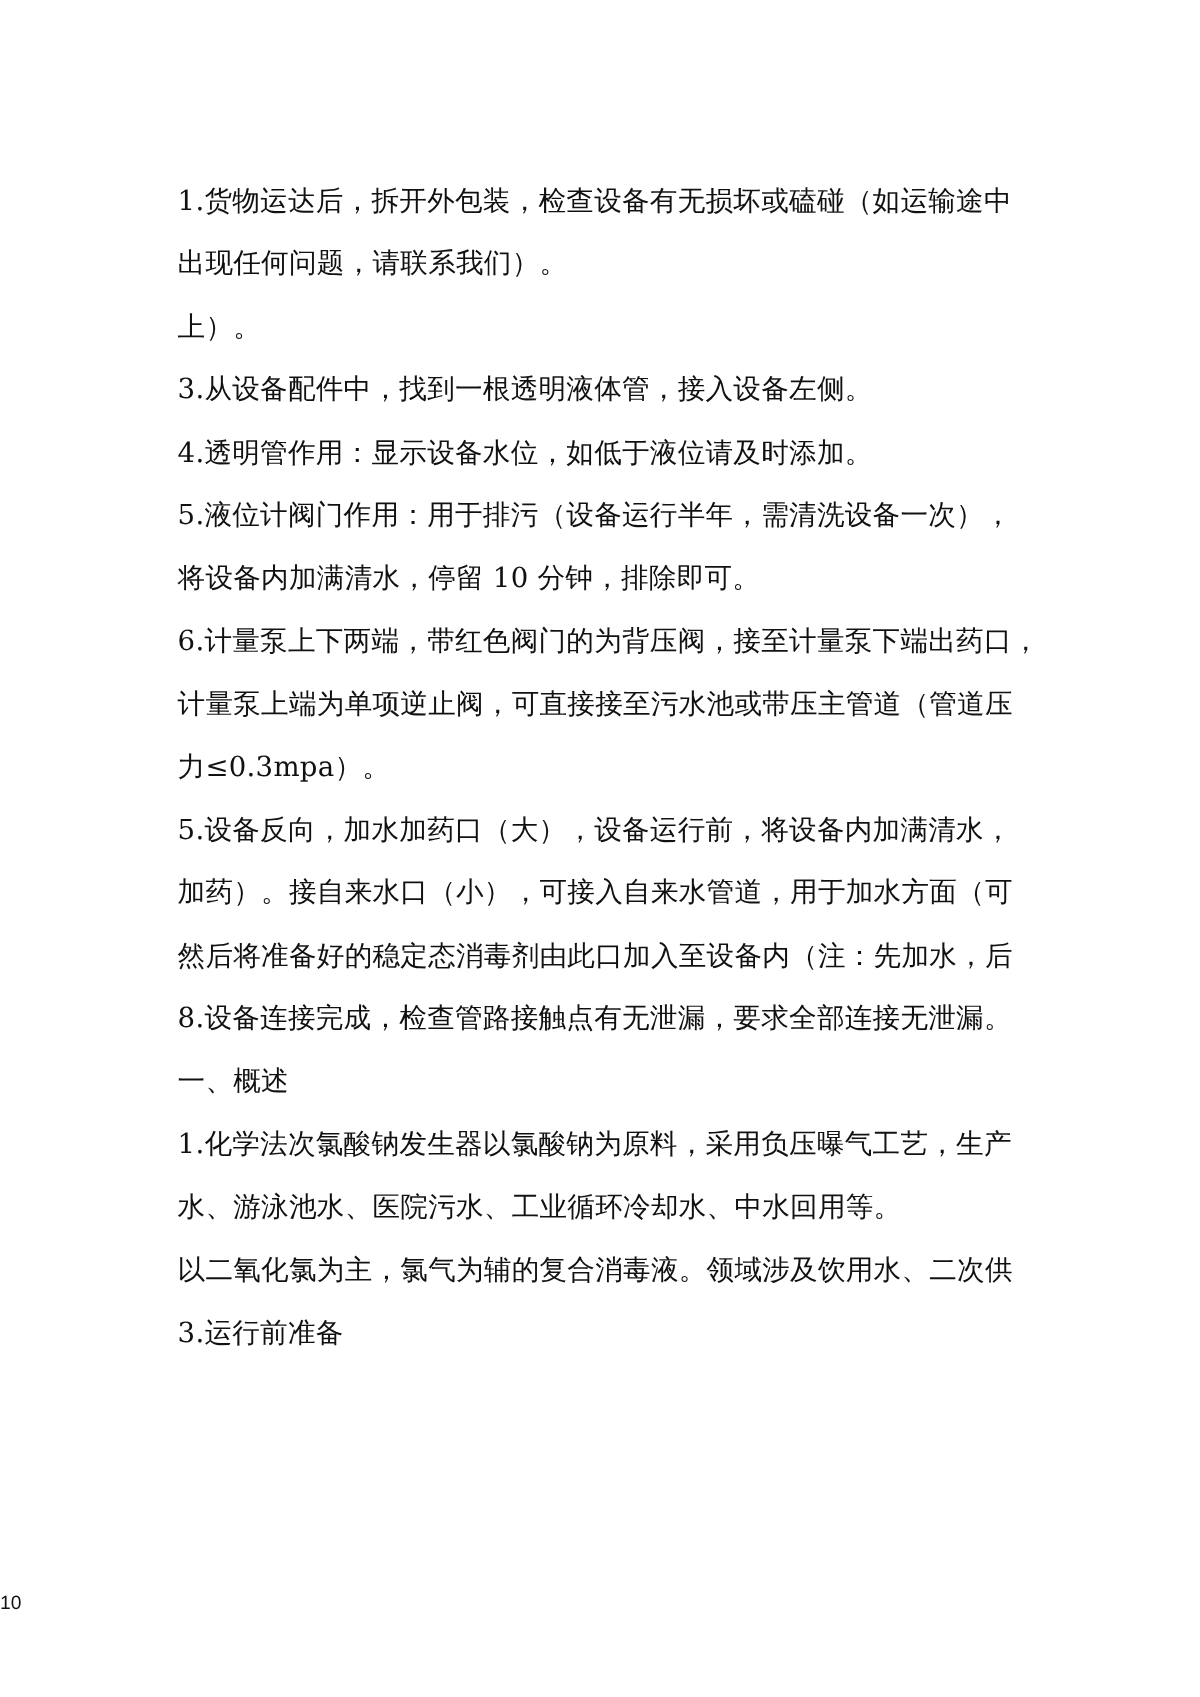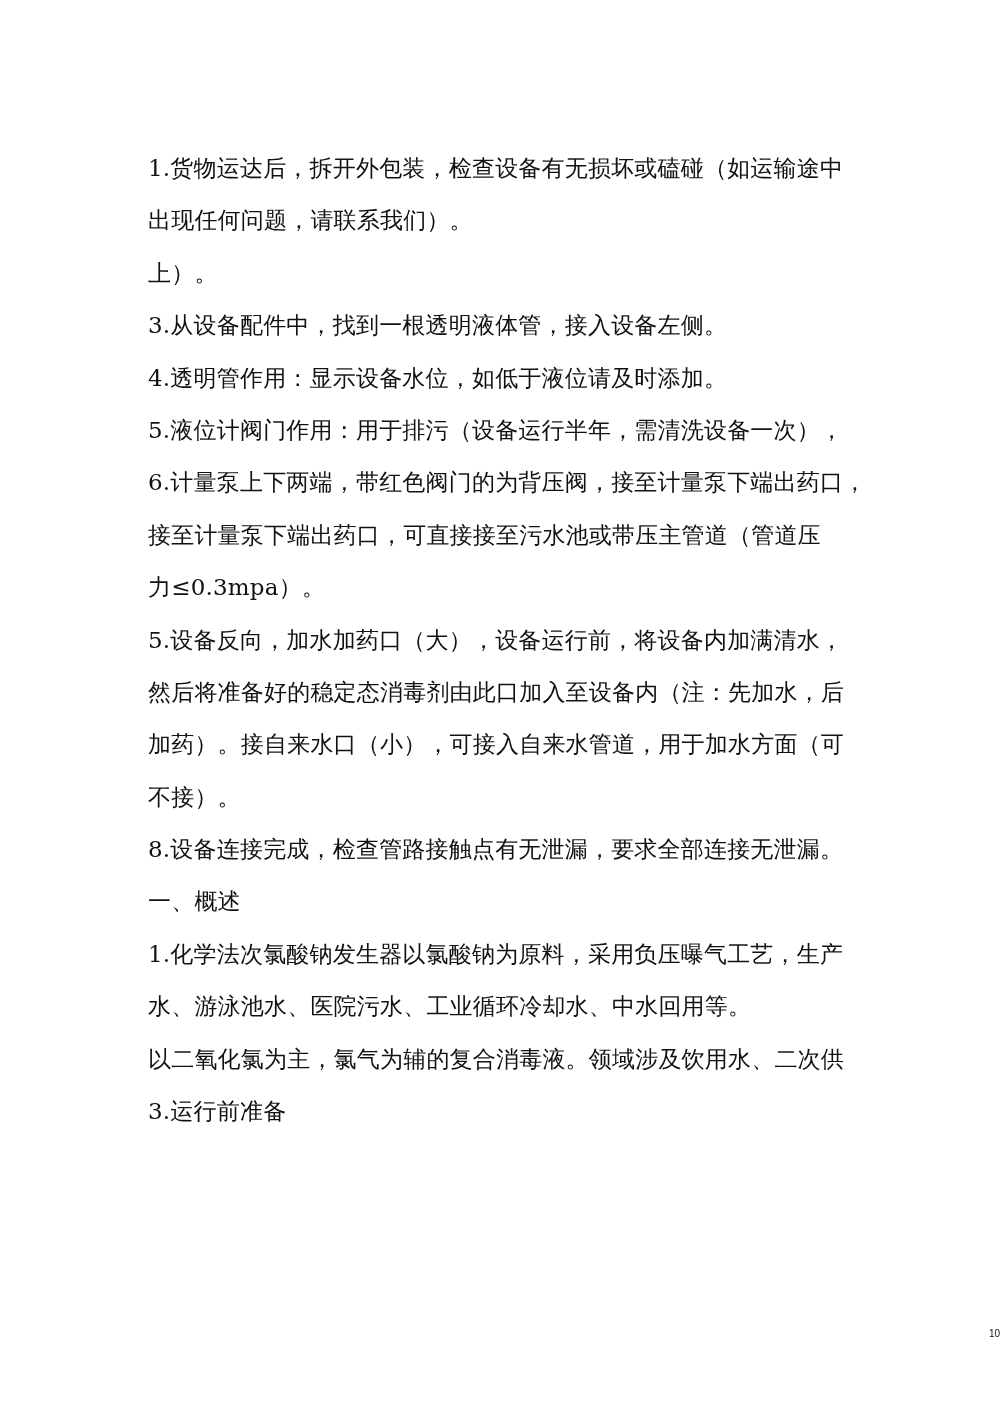--- a/index.html
+++ b/index.html
@@ -5,42 +5,42 @@
   html, body { margin: 0; padding: 0; background: #ffffff; }
   body { width: 1000px; height: 1414px; position: relative; overflow: hidden; }
   .page { position: absolute; left: 0; top: 16px; width: 1000px; height: 1414px; background: #fff; }
   .content {
     position: absolute; left: 148px; top: 126px; width: 712px;
     font-family: "DejaVu Serif", "Liberation Serif", serif;
     font-size: 23px; color: #111; line-height: 52.4px;
   }
   .line { white-space: nowrap; height: 52.4px; letter-spacing: 0.2px; }
   .page-number {
-    position: absolute; left: 0; width: 1000px; top: 1312px; text-align: right;
-    font-family: "Liberation Sans", sans-serif; font-size: 10px; color: #111;
+    position: absolute; left: 0; width: 1000px; top: 1312px; text-align: left;
+    font-family: "Liberation Sans", sans-serif; font-size: 16px; color: #111;
   }
 </style>
 </head>
 <body>
 
 <div class="page">
   <div class="content">
     <div class="line">1.货物运达后，拆开外包装，检查设备有无损坏或磕碰（如运输途中</div>
     <div class="line">出现任何问题，请联系我们）。</div>
     <div class="line">上）。</div>
     <div class="line">3.从设备配件中，找到一根透明液体管，接入设备左侧。</div>
     <div class="line">4.透明管作用：显示设备水位，如低于液位请及时添加。</div>
     <div class="line">5.液位计阀门作用：用于排污（设备运行半年，需清洗设备一次），</div>
+    <div class="line">将设备内加满清水，停留 10 分钟，排除即可。</div>
     <div class="line">6.计量泵上下两端，带红色阀门的为背压阀，接至计量泵下端出药口，</div>
-    <div class="line">接至计量泵下端出药口，可直接接至污水池或带压主管道（管道压</div>
+    <div class="line">计量泵上端为单项逆止阀，可直接接至污水池或带压主管道（管道压</div>
     <div class="line">力≤0.3mpa）。</div>
     <div class="line">5.设备反向，加水加药口（大），设备运行前，将设备内加满清水，</div>
+    <div class="line">加药）。接自来水口（小），可接入自来水管道，用于加水方面（可</div>
     <div class="line">然后将准备好的稳定态消毒剂由此口加入至设备内（注：先加水，后</div>
-    <div class="line">加药）。接自来水口（小），可接入自来水管道，用于加水方面（可</div>
-    <div class="line">不接）。</div>
     <div class="line">8.设备连接完成，检查管路接触点有无泄漏，要求全部连接无泄漏。</div>
     <div class="line">一、概述</div>
     <div class="line">1.化学法次氯酸钠发生器以氯酸钠为原料，采用负压曝气工艺，生产</div>
     <div class="line">水、游泳池水、医院污水、工业循环冷却水、中水回用等。</div>
     <div class="line">以二氧化氯为主，氯气为辅的复合消毒液。领域涉及饮用水、二次供</div>
     <div class="line">3.运行前准备</div>
   </div>
   <div class="page-number">10</div>
 </div>
 

